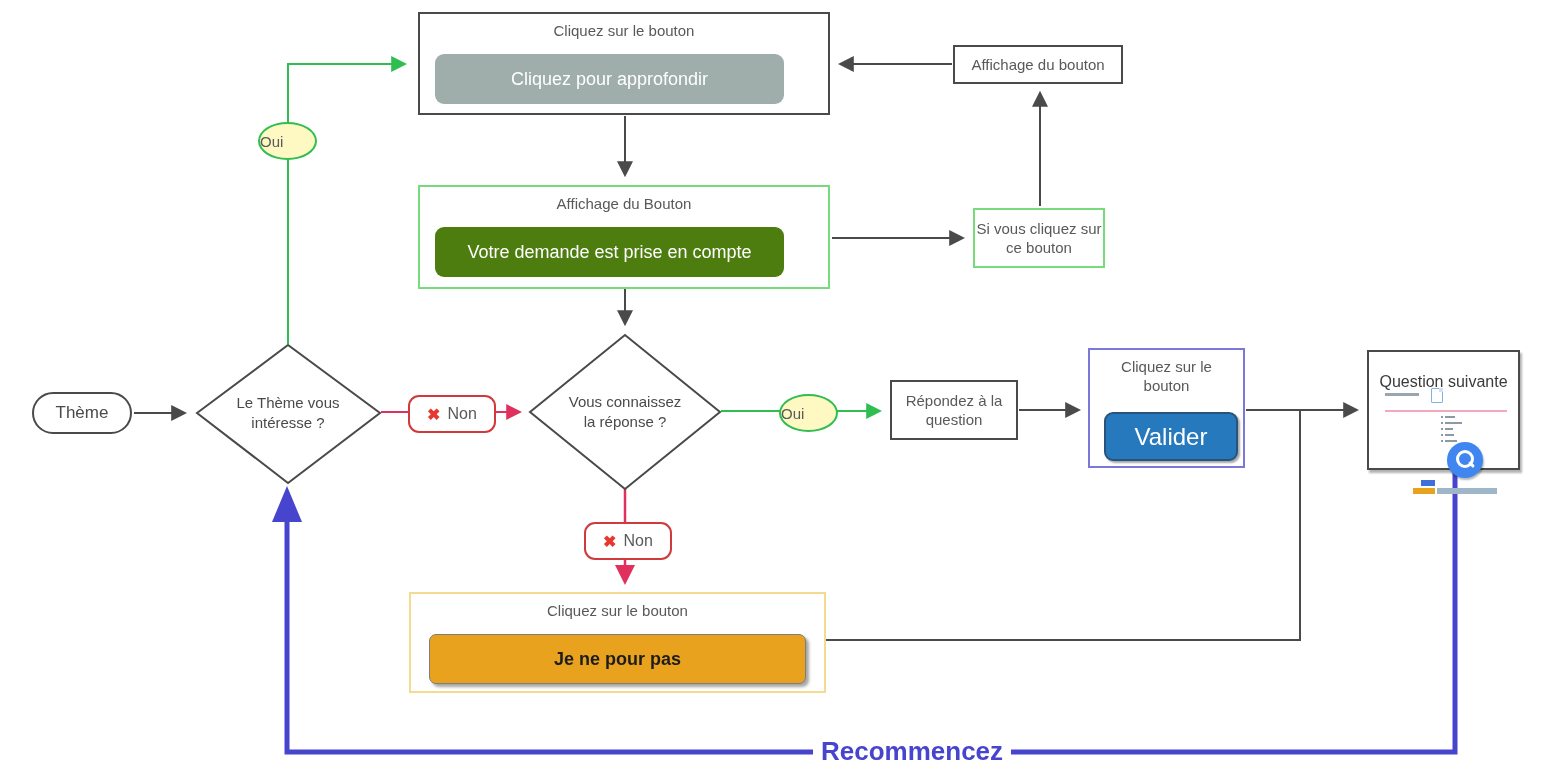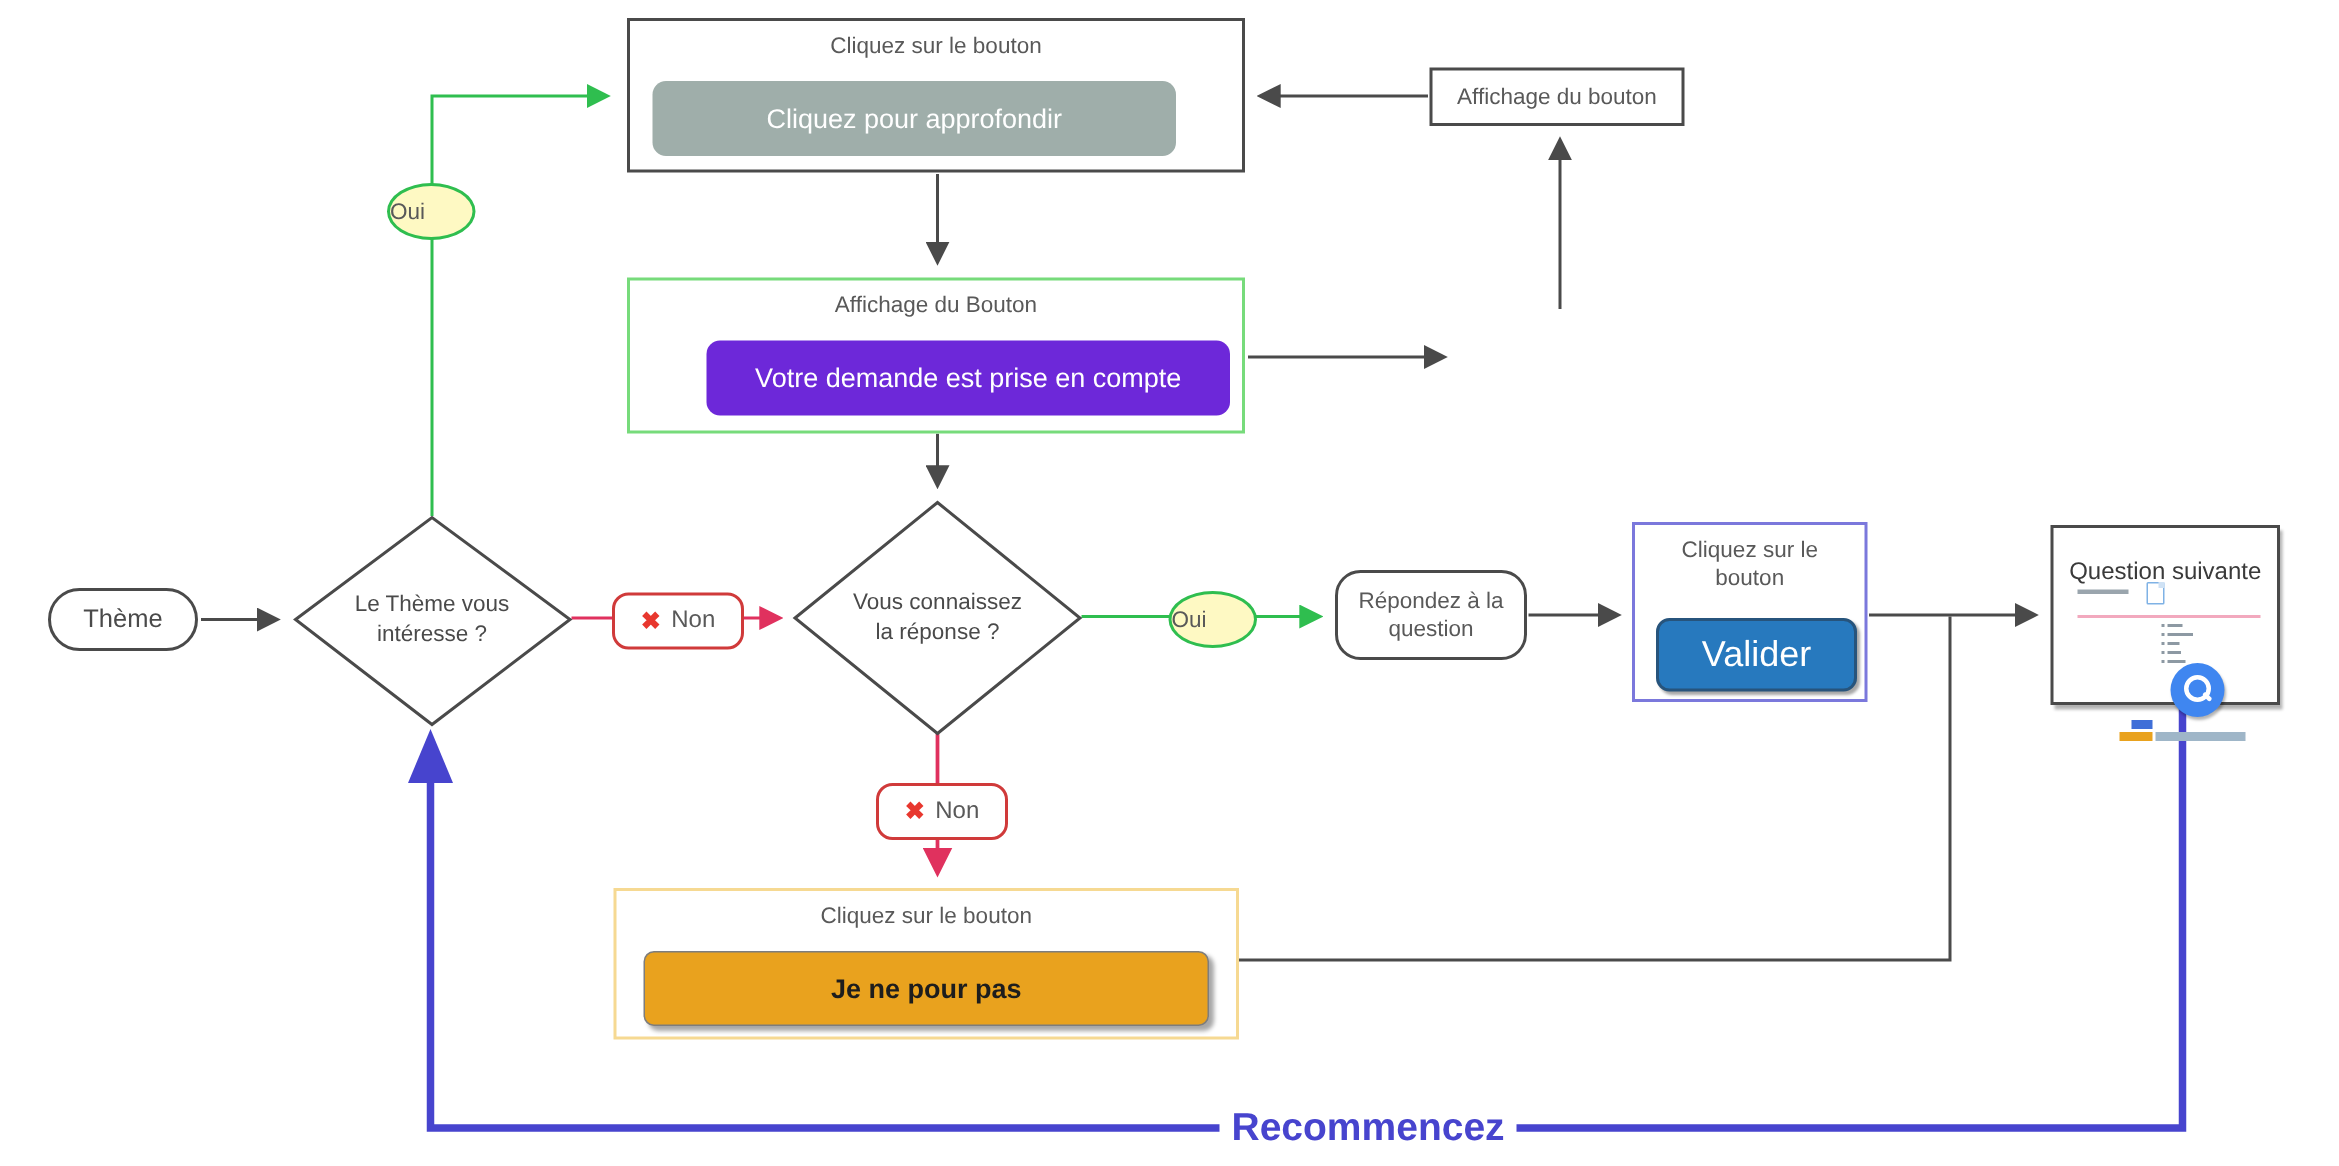--- a/index.html
+++ b/index.html
@@ -8,21 +8,21 @@
   #wires{position:absolute;left:0;top:0;width:1559px;height:777px;z-index:1;}
   .node{position:absolute;z-index:2;box-sizing:border-box;background:#fff;}
   .frame{border:2px solid #4a4a4a;}
   .frame-green{border:2px solid #77db7b;}
   .frame-blue{border:2px solid #7b78dc;}
   .frame-orange{border:2px solid #f6d992;}
   .hdr{color:#595959;font-size:15px;text-align:center;padding-top:8px;line-height:1.25;}
   .bigbtn{position:absolute;left:15px;top:40px;width:349px;height:50px;border-radius:9px;
           display:flex;align-items:center;justify-content:center;font-size:18px;color:#fff;}
   .btn-gray{background:#9faeaa;}
-  .btn-green{background:#6d28d9;margin-left:36px;}
+  .btn-green{background:#4d7c0f;}
   .pill{border:2px solid #4a4a4a;border-radius:21px;display:flex;align-items:center;
         justify-content:center;color:#4a4a4a;font-size:17px;}
   .plain{display:flex;align-items:center;justify-content:center;text-align:center;
          color:#595959;font-size:15px;line-height:1.3;}
   .dlabel{position:absolute;z-index:3;display:flex;align-items:center;justify-content:center;
           text-align:center;color:#4a4a4a;font-size:15px;line-height:1.35;background:transparent;}
   .oval{position:absolute;z-index:3;background:#fef9c3;border:2px solid #2fbe4f;border-radius:50%;
         display:flex;align-items:center;color:#595959;font-size:15px;}
   .badge{position:absolute;z-index:3;background:#fff;border:2px solid #d03a3a;border-radius:11px;
          display:flex;align-items:center;justify-content:center;gap:7px;color:#595959;font-size:16px;}
@@ -101,20 +101,23 @@
 
   <div class="node frame plain" style="left:953px;top:45px;width:170px;height:39px;">
       <span>Affichage du bouton</span>
     </div>
 
   <div class="node frame-green" style="left:418px;top:185px;width:412px;height:104px;background:#fff;">
     <div class="hdr">Affichage du Bouton</div>
     <div class="bigbtn btn-green">Votre demande est prise en compte</div>
   </div>
 
+  <div class="node frame-green plain" style="left:973px;top:208px;width:132px;height:60px;">
+      <span>Si vous cliquez sur ce bouton</span>
+    </div>
 
   <div class="node pill" style="left:32px;top:392px;width:100px;height:42px;">
       <span>Thème</span>
     </div>
 
   <div class="dlabel" style="left:563px;top:380px;width:124px;height:64px;">Vous connaissez la réponse ?</div>
   <div class="dlabel" style="left:223px;top:392px;width:130px;height:42px;">Le Thème vous intéresse ?</div>
 
   <div class="oval" style="left:258px;top:122px;width:55px;height:34px;">
       <span>Oui</span>
@@ -122,21 +125,21 @@
 
   <div class="badge" style="left:408px;top:395px;width:84px;height:34px;">
     <span class="x">✖</span>
     <span>Non</span>
   </div>
 
   <div class="oval" style="left:779px;top:394px;width:55px;height:34px;">
       <span>Oui</span>
     </div>
 
-  <div class="node frame plain" style="left:890px;top:380px;width:128px;height:60px;border-radius:17px;">
+  <div class="node frame plain" style="left:890px;top:380px;width:128px;height:60px;">
       <span>Répondez à la question</span>
     </div>
 
   <div class="node frame-blue" style="left:1088px;top:348px;width:157px;height:120px;">
     <div class="hdr" style="padding:8px 24px 0;">Cliquez sur le bouton</div>
     <div class="valbtn">Valider</div>
   </div>
 
   <div class="node frame" style="left:1367px;top:350px;width:153px;height:120px;box-shadow:2px 3px 2px rgba(0,0,0,.3);">
     <div style="text-align:center;color:#3a3a3a;font-size:16px;padding-top:21px;">Question suivante</div>

